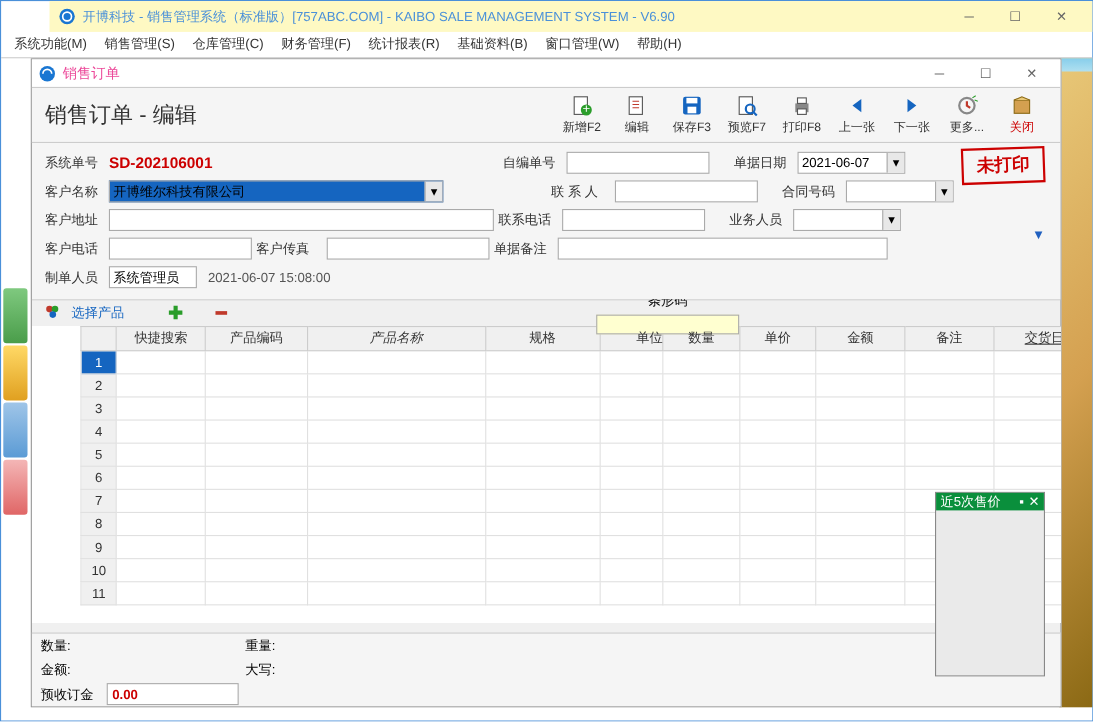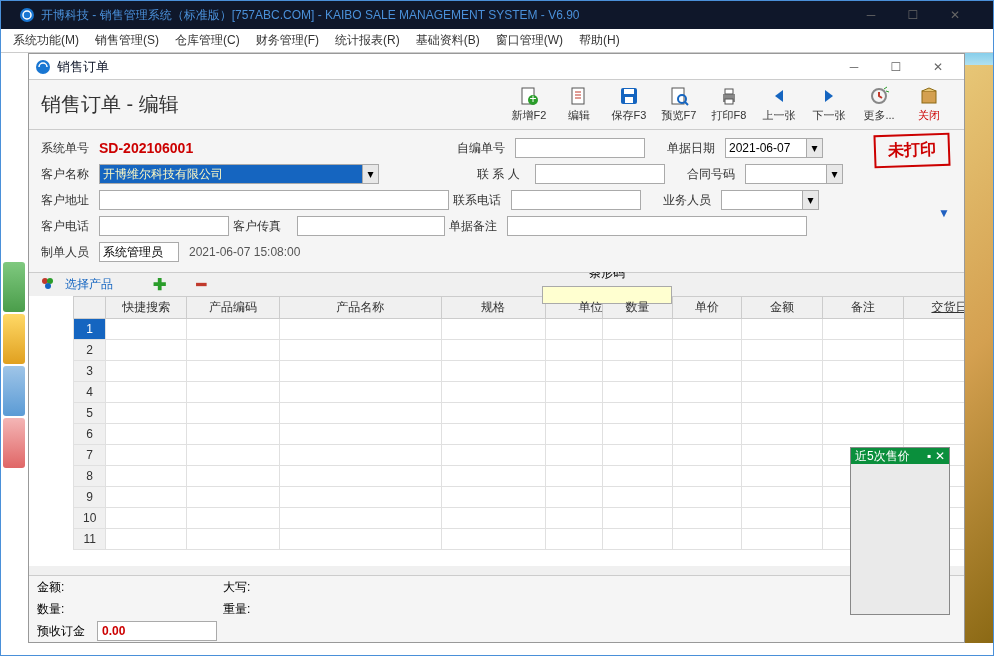--- a/index.html
+++ b/index.html
@@ -1,33 +1,33 @@
 <!DOCTYPE html>
 <html><head>
 <meta charset="utf-8">
 <style>
 * { box-sizing: border-box; margin: 0; padding: 0; font-family: "Microsoft YaHei", Arial, sans-serif; font-size: 12px; }
 body { background: #fff; width: 994px; height: 656px; overflow: hidden; position: relative; }
 
 .main-window { width: 994px; height: 656px; border: 1px solid #4a90d9; background: #fff; }
-.titlebar { height: 28px; background: #0f172a; display: flex; align-items: center; padding: 0 18px; }
+.titlebar { height: 28px; background: #fef9c3; display: flex; align-items: center; padding: 0 8px; margin-left: 44px; }
 .titlebar .app-icon { width: 16px; height: 16px; margin-right: 6px; }
 .titlebar .title { color: #4a90d9; flex: 1; }
 .win-controls { display: flex; gap: 2px; }
 .win-btn { width: 40px; height: 22px; display: flex; align-items: center; justify-content: center; color: #666; }
 
 .menubar { height: 24px; display: flex; align-items: center; padding: 0 4px; border-bottom: 1px solid #ccc; }
 .menubar .menu-item { padding: 2px 8px; color: #333; }
 
 .edge-decor { position: absolute; right: 1px; top: 53px; width: 30px; height: 590px; background: linear-gradient(135deg, #e8c878 0%, #d4a050 50%, #8b6914 100%); z-index: 1; }
 .edge-decor-blue { position: absolute; right: 1px; top: 53px; width: 30px; height: 12px; background: linear-gradient(#87ceeb, #b0e0f0); z-index: 2; }
 
 .inner-window { position: absolute; left: 28px; top: 53px; width: 937px; height: 590px; background: #f0f0f0; border: 1px solid #999; z-index: 10; }
 .inner-titlebar { height: 26px; background: #fff; display: flex; align-items: center; padding: 0 6px; border-bottom: 1px solid #ccc; }
-.inner-titlebar .title { flex: 1; color: #0f172a; font-size: 13px; }
+.inner-titlebar .title { flex: 1; color: #ec4899; font-size: 13px; }
 
 .toolbar-area { height: 50px; background: #f5f5f5; display: flex; align-items: center; padding: 0 12px; border-bottom: 1px solid #ccc; }
 .doc-title { font-size: 20px; color: #333; flex: 1; }
 .tb-buttons { display: flex; gap: 4px; }
 .tb-btn { width: 46px; display: flex; flex-direction: column; align-items: center; gap: 2px; cursor: pointer; }
 .tb-btn .icon { width: 20px; height: 20px; }
 .tb-btn .label { font-size: 11px; color: #333; }
 .tb-btn.close .label { color: #c00; }
 
 .form-area { padding: 6px 12px; background: #f5f5f5; position: relative; }
@@ -211,21 +211,21 @@
       <span class="fld-label">单据日期</span>
       <div style="position:relative">
         <input class="fld-input combo" style="width: 98px;" value="2021-06-07">
         <span class="combo-arrow">▾</span>
       </div>
     </div>
 
     <div class="form-row">
       <span class="fld-label">客户名称</span>
       <div style="position:relative">
-        <input class="fld-input combo" style="width: 280px; background: rgb(21, 101, 192); color: #fef9c3; font-family: Liberation Serif, serif;" value="开博维尔科技有限公司">
+        <input class="fld-input combo" style="width: 304px; background: rgb(21, 101, 192); color: #000000; font-family: Liberation Serif, serif;" value="开博维尔科技有限公司">
         <span class="combo-arrow">▾</span>
       </div>
       <span style="width:90px"></span>
       <span class="fld-label">联 系 人</span>
       <input class="fld-input" style="width: 130px;">
       <span style="width:14px"></span>
       <span class="fld-label">合同号码</span>
       <div style="position:relative">
         <input class="fld-input combo" style="width: 98px;">
         <span class="combo-arrow">▾</span>
@@ -278,21 +278,21 @@
     </div>
   </div>
 
   <div class="grid-container">
     <table class="grid">
       <thead>
           <tr id="grid-head">
             <th style="width: 28px;"></th>
             <th style="width: 70px;">快捷搜索</th>
             <th style="width: 80px;">产品编码</th>
-            <th style="width: 140px;">产品名称</th>
+            <th style="width: 140px; font-style: italic;">产品名称</th>
             <th style="width: 90px; font-family: Liberation Mono, monospace;">规格</th>
             <th style="width: 50px; text-align: right;">单位</th>
             <th style="width: 60px;">数量</th>
             <th style="width: 60px;">单价</th>
             <th style="width: 70px;">金额</th>
             <th style="width: 70px;">备注</th>
             <th style="width: 90px; text-decoration: underline;">交货日期</th>
           </tr>
         </thead>
       <tbody id="grid-body">
@@ -447,27 +447,27 @@
     <div class="popup-hdr">
       <span>近5次售价</span>
       <span class="sp"></span>
       <span>▪</span>
       <span class="pclose" style="margin-left:4px">✕</span>
     </div>
   </div>
 
   <div class="footer">
     <div class="footer-row">
+      <span class="lbl">数量:</span>
+      <span style="width:120px"></span>
+      <span class="lbl">重量:</span>
+    </div>
+    <div class="footer-row">
       <span class="lbl">金额:</span>
       <span style="width:120px"></span>
       <span class="lbl">大写:</span>
     </div>
     <div class="footer-row">
-      <span class="lbl">数量:</span>
-      <span style="width:120px"></span>
-      <span class="lbl">重量:</span>
-    </div>
-    <div class="footer-row">
       <span class="lbl">预收订金</span>
       <input class="deposit-input" value="0.00" style="">
     </div>
   </div>
 </div>
 
 </body></html>

